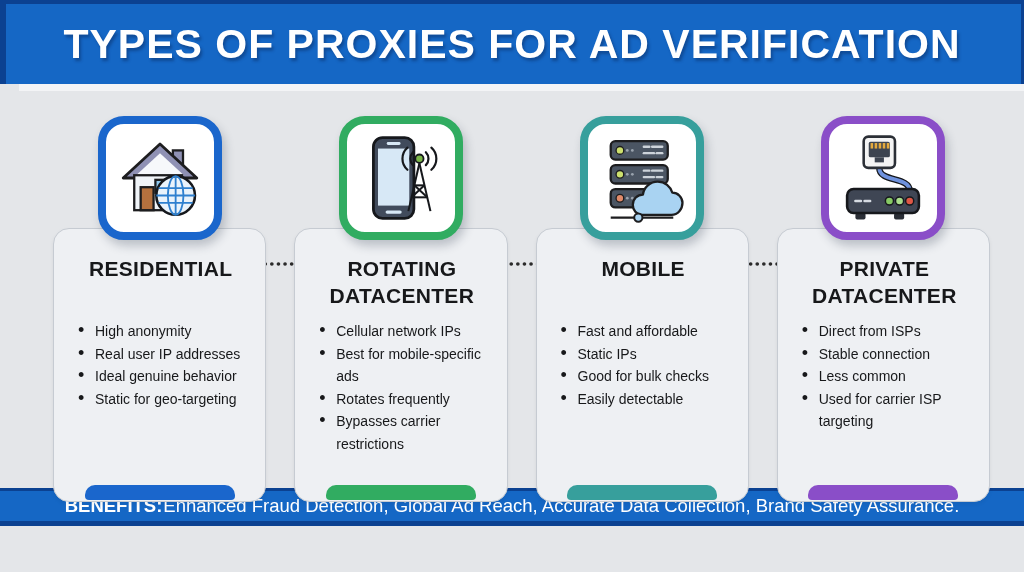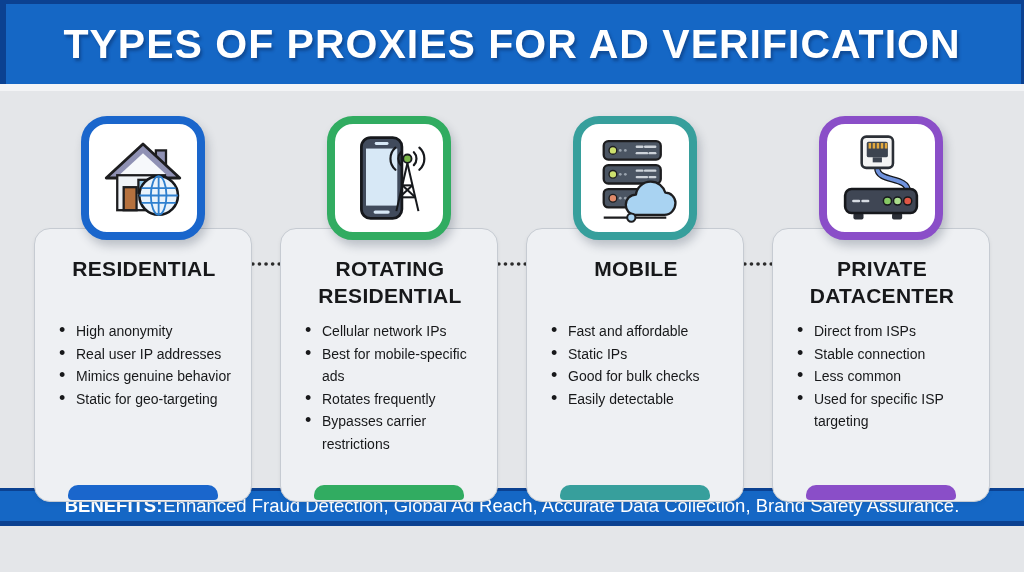--- a/index.html
+++ b/index.html
@@ -12,21 +12,21 @@
     height:80px; background:var(--header-bg,#1567c5);
     border-top:4px solid var(--header-border,#0b4191);
     box-shadow: inset 6px 0 0 var(--header-border,#0b4191), inset -3px 0 0 var(--header-border,#0b4191);
     display:flex; align-items:center; justify-content:center;
   }
   .header h1 {
     margin:4px; color:#ffffff; font-size:41px; font-weight:bold;
     letter-spacing:1px; text-shadow:2px 3px 3px rgba(8,32,80,.40);
     white-space:nowrap;
   }
-  .main { position:relative; height:404px; }
+  .main { position:relative; height:404px;margin-left:19px; }
   .main::before {
     content:""; position:absolute; top:0; left:0; right:0; height:7px;
     background:#f3f4f6;
   }
   .grid {
     position:relative; z-index:2;
     display:grid; grid-template-columns:repeat(4,1fr);
     gap:28px; padding:0 34px;
   }
   .column { display:flex; flex-direction:column; align-items:center; }
@@ -110,21 +110,21 @@
           <line x1="48.5" y1="61" x2="85.5" y2="61" stroke="#2f80cf" stroke-width="2"></line>
           <line x1="46" y1="69" x2="88" y2="69" stroke="#2f80cf" stroke-width="2"></line>
           <line x1="48.5" y1="77" x2="85.5" y2="77" stroke="#2f80cf" stroke-width="2"></line>
         </svg>
       </div>
       <div class="card">
         <h2>RESIDENTIAL</h2>
         <ul>
             <li>High anonymity</li>
             <li>Real user IP addresses</li>
-            <li>Mimics genuine behavior</li>
+            <li>Ideal genuine behavior</li>
             <li>Static for geo-targeting</li>
           </ul>
         <div class="pill"></div>
       </div>
     </section>
 
     <section class="column" style="--accent: #31ac61;">
       <div class="icon-box">
         <svg viewBox="0 0 100 100">
           <rect x="20" y="6" width="44" height="88" rx="10" fill="#414b5c" stroke="#16181c" stroke-width="3"></rect>
@@ -142,21 +142,21 @@
           <g stroke="#16181c" stroke-width="2.4" fill="none" stroke-linecap="round">
             <path d="M63,22 A10,10 0 0 0 63,36"></path>
             <path d="M57,17 A16,16 0 0 0 57,41"></path>
             <path d="M77,22 A10,10 0 0 1 77,36"></path>
             <path d="M83,17 A16,16 0 0 1 83,41"></path>
           </g>
           <circle cx="70" cy="29" r="4.5" fill="#7ab648" stroke="#16181c" stroke-width="2"></circle>
         </svg>
       </div>
       <div class="card">
-        <h2>ROTATING RESIDENTIAL</h2>
+        <h2>ROTATING DATACENTER</h2>
         <ul>
             <li>Cellular network IPs</li>
             <li>Best for mobile-specific ads</li>
             <li>Rotates frequently</li>
             <li>Bypasses carrier restrictions</li>
           </ul>
         <div class="pill"></div>
       </div>
     </section>
 
@@ -232,21 +232,21 @@
           <circle cx="68" cy="75" r="4.4" fill="#aadd8b" stroke="#16181c" stroke-width="1.6"></circle>
           <circle cx="79" cy="75" r="4.4" fill="#df5746" stroke="#16181c" stroke-width="1.6"></circle>
         </svg>
       </div>
       <div class="card">
         <h2>PRIVATE DATACENTER</h2>
         <ul>
             <li>Direct from ISPs</li>
             <li>Stable connection</li>
             <li>Less common</li>
-            <li>Used for specific ISP targeting</li>
+            <li>Used for carrier ISP targeting</li>
           </ul>
         <div class="pill"></div>
       </div>
     </section>
 
   </div>
 </main>
 
 <footer class="footer">
   <strong>BENEFITS:</strong>

